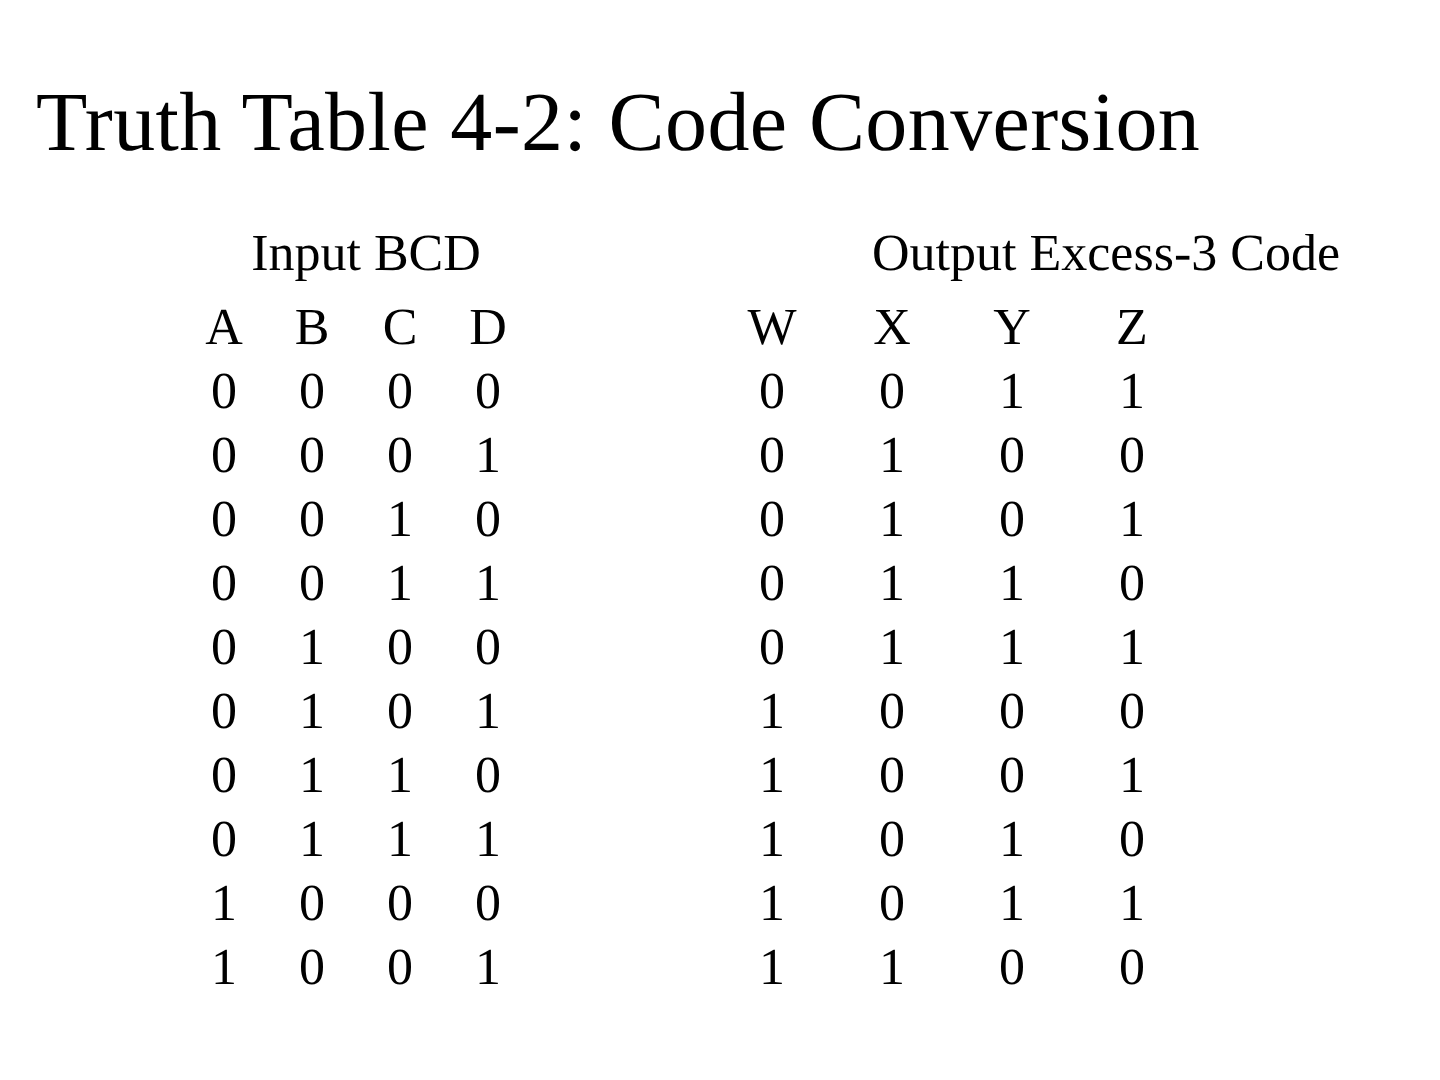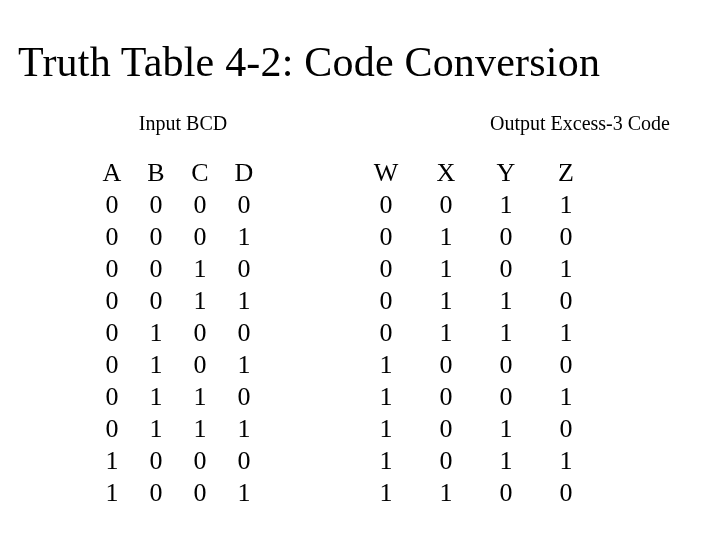--- a/index.html
+++ b/index.html
@@ -38,22 +38,22 @@
   }
   .group-input {
     margin-left: 90px;
     width: 230px;
   }
   .group-output {
     margin-left: 30px;
     width: 320px;
   }
   .group-label {
-    font-size: 20px;
-    margin-bottom: 22px;
+    font-size: 26px;
+    margin-bottom: 6px;
   }
   .group-input .group-label {
     text-align: center;
     padding-right: 44px;
   }
   .group-output .group-label {
     text-align: right;
     padding-left: 6px;
   }
   .cols {

